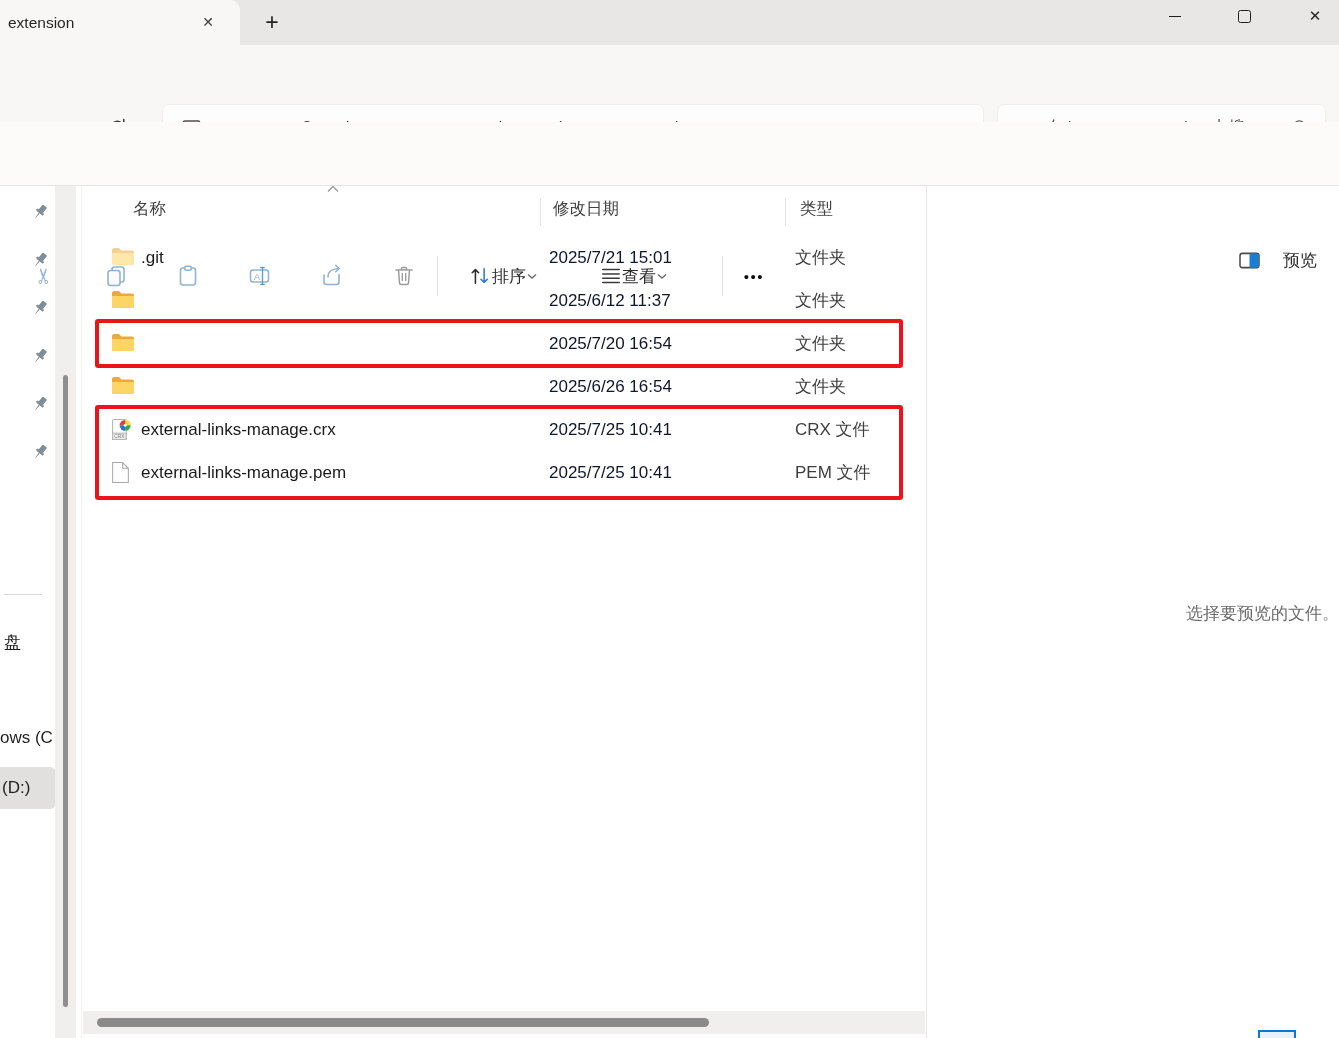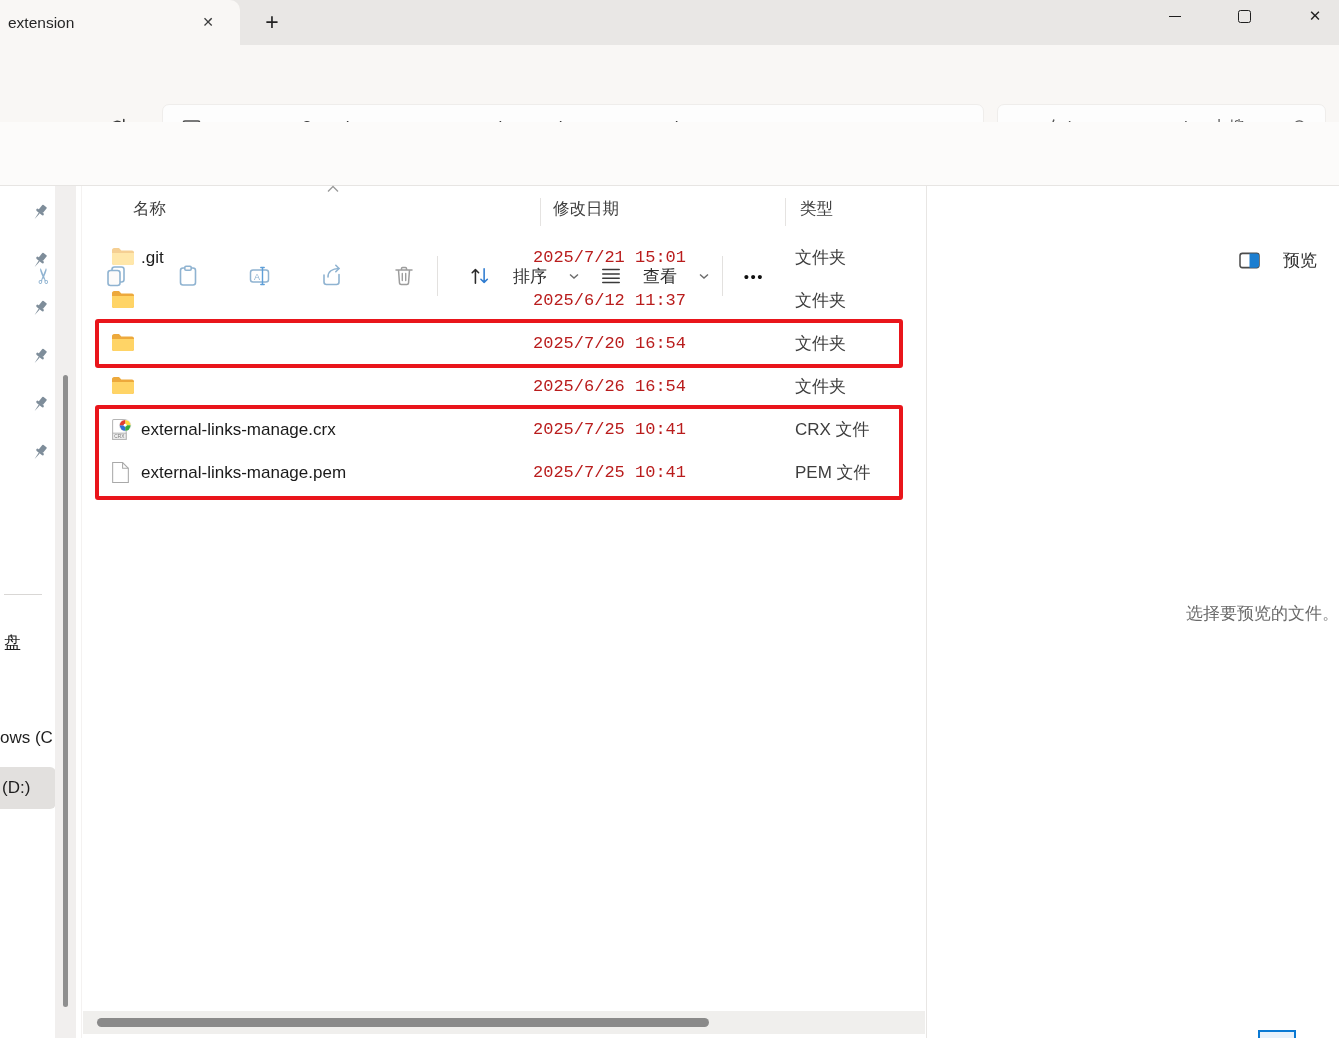--- a/index.html
+++ b/index.html
@@ -38,21 +38,21 @@
              padding:0 14px 0 48px;}
   #search-placeholder{flex:1;font-size:17px;color:#575757;white-space:nowrap;overflow:hidden;}
 
   
   #commandbar{left:0;top:122px;width:1339px;height:64px;background:#fcfbfa;border-bottom:1px solid #e7e5e3;box-sizing:border-box;}
   .cmdbtn{top:137px;width:34px;height:34px;display:flex;align-items:center;justify-content:center;border-radius:5px;}
   #cmd-cut{left:27px;} #cmd-copy{left:99px;} #cmd-paste{left:171px;}
   #cmd-rename{left:243px;} #cmd-share{left:315px;} #cmd-delete{left:387px;}
   #cut-glyph{font-size:21px;color:#8fb3d1;display:inline-block;transform:rotate(-90deg);}
   .cmd-divider{top:134px;width:1px;height:40px;background:#e3e1df;}
-  .cmd-group{top:133px;height:42px;display:flex;align-items:center;gap:21px;padding:0 10px;border-radius:5px;}
+  .cmd-group{top:133px;height:42px;display:flex;align-items:center;gap:0;padding:0 10px;border-radius:5px;}
   .cmd-label{font-size:17px;color:#2e2e2e;white-space:nowrap;}
   #cmd-more{left:736px;top:137px;width:36px;height:34px;display:flex;align-items:center;justify-content:center;
             font-size:15px;letter-spacing:1.5px;color:#111;border-radius:5px;}
   #cmd-preview{left:1226px;top:117px;height:42px;display:flex;align-items:center;gap:22px;padding:0 12px;border-radius:5px;}
 
   
   .pin{width:22px;height:22px;}
   #sb-divider{left:4px;top:594px;width:38px;height:1px;background:#d9d7d5;}
   .sb-text{font-size:17px;color:#1f1f1f;white-space:nowrap;}
   #sb-drive-d{left:-14px;top:767px;width:70px;height:42px;background:#e2e0de;border-radius:6px;
@@ -64,21 +64,21 @@
   
   .colhead{font-size:16.5px;color:#3e3e3e;white-space:nowrap;}
   #hdr-name{left:133px;top:198px;} #hdr-date{left:553px;top:198px;} #hdr-type{left:800px;top:198px;}
   #sort-caret{left:326px;top:185px;}
   .hdr-div{top:198px;width:1px;height:28px;background:#e5e3e1;}
   #rows{left:83px;top:236px;width:843px;}
   .row{position:relative;height:43px;}
   .row .icon-slot{position:absolute;left:28px;top:10px;width:24px;height:24px;}
   .row .icon-slot.dim{opacity:.55;}
   .row .fname{position:absolute;left:58px;top:0;height:43px;line-height:43px;font-size:17px;color:#1a1a1a;white-space:nowrap;}
-  .row .fdate{position:absolute;left:450px;top:0;height:43px;line-height:43px;font-size:17px;color:#b91c1c;white-space:nowrap;font-family:Liberation Mono, monospace;}
+  .row .fdate{position:absolute;left:466px;top:0;height:43px;line-height:43px;font-size:17px;color:#0f172a;white-space:nowrap;}
   .row .ftype{position:absolute;left:712px;top:0;height:43px;line-height:43px;font-size:17px;color:#3d3d3d;white-space:nowrap;}
 
   .annotation{border:4px solid #e9151b;border-radius:3px;box-sizing:border-box;}
   #ann-1{left:95px;top:319px;width:808px;height:49px;}
   #ann-2{left:95px;top:405px;width:808px;height:95px;}
 
   #h-scroll-track{left:83px;top:1011px;width:842px;height:23px;background:#f0efed;}
   #h-scroll-thumb{left:97px;top:1018px;width:612px;height:9px;background:#8a8a8a;border-radius:4.5px;}
 
   

